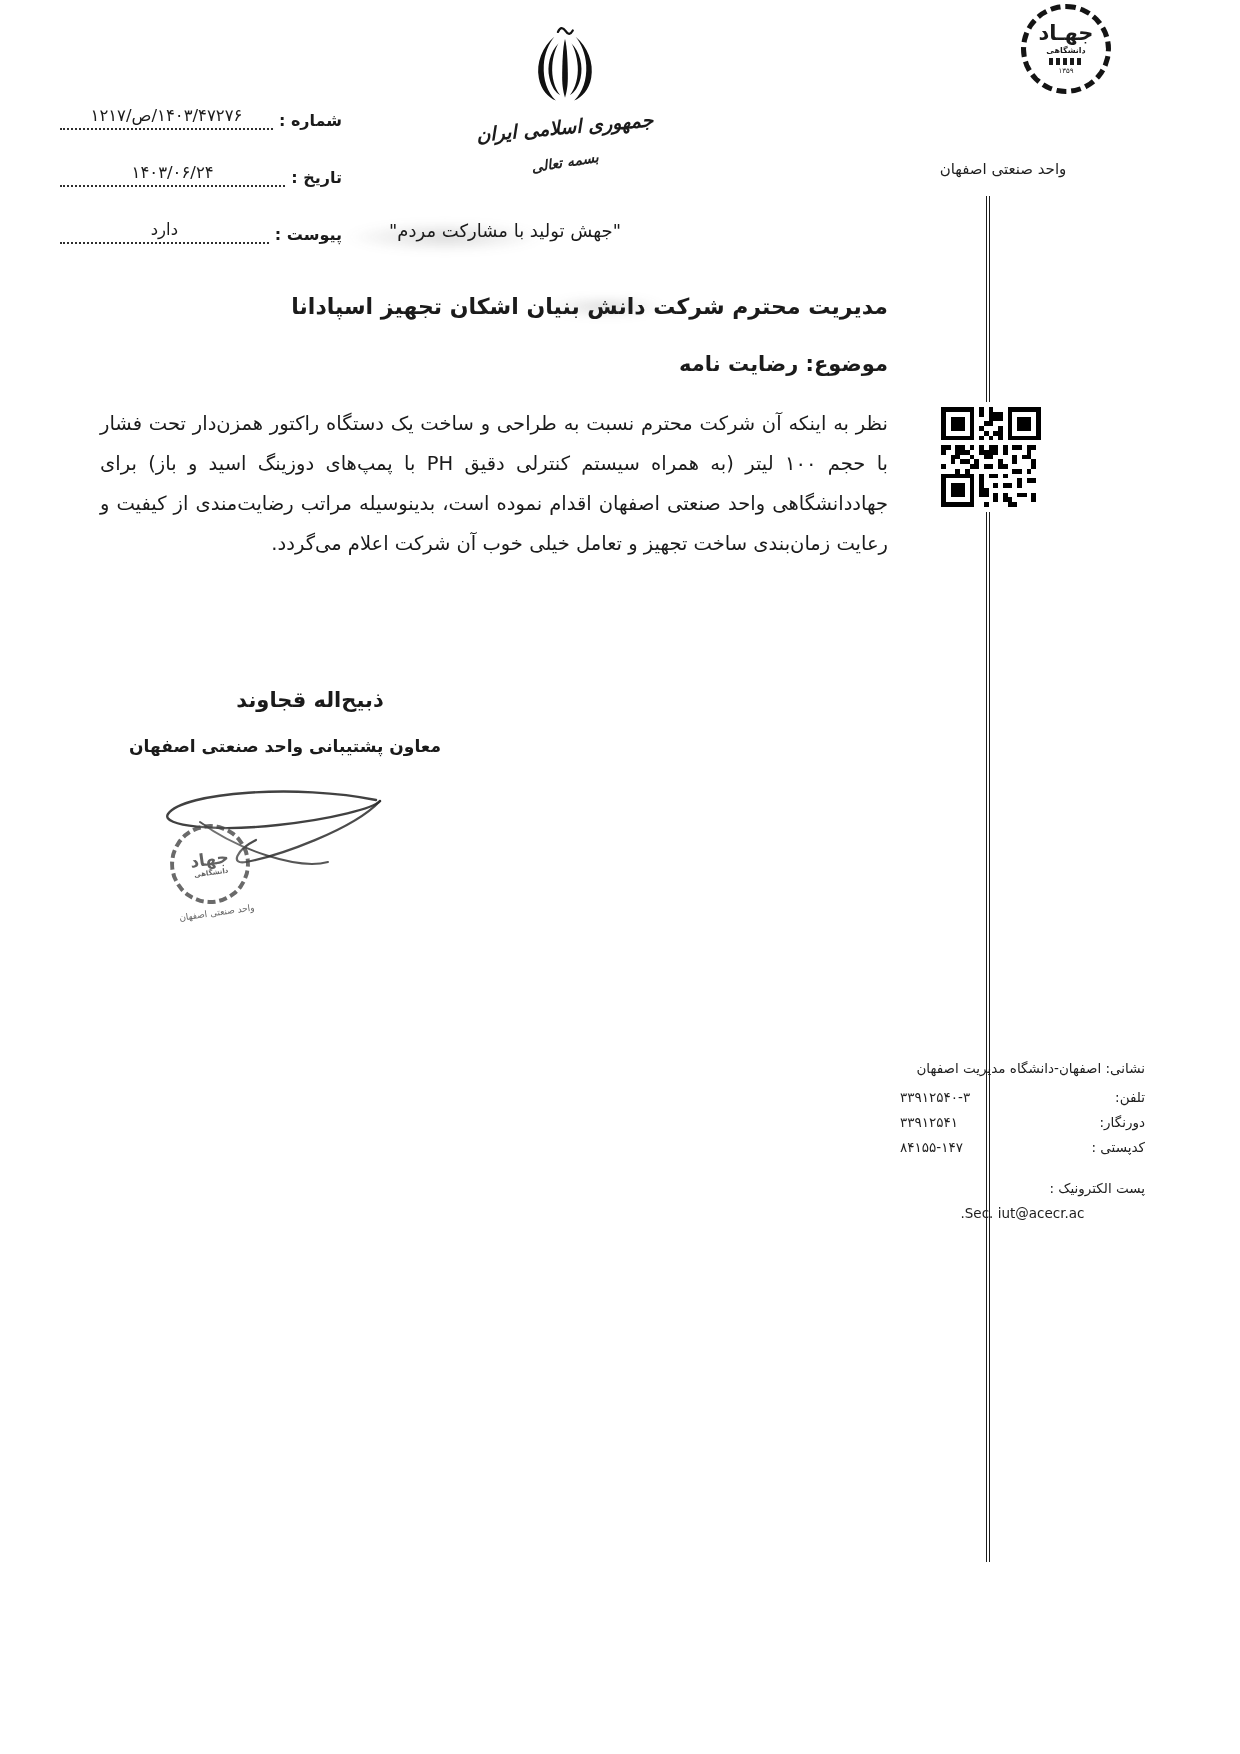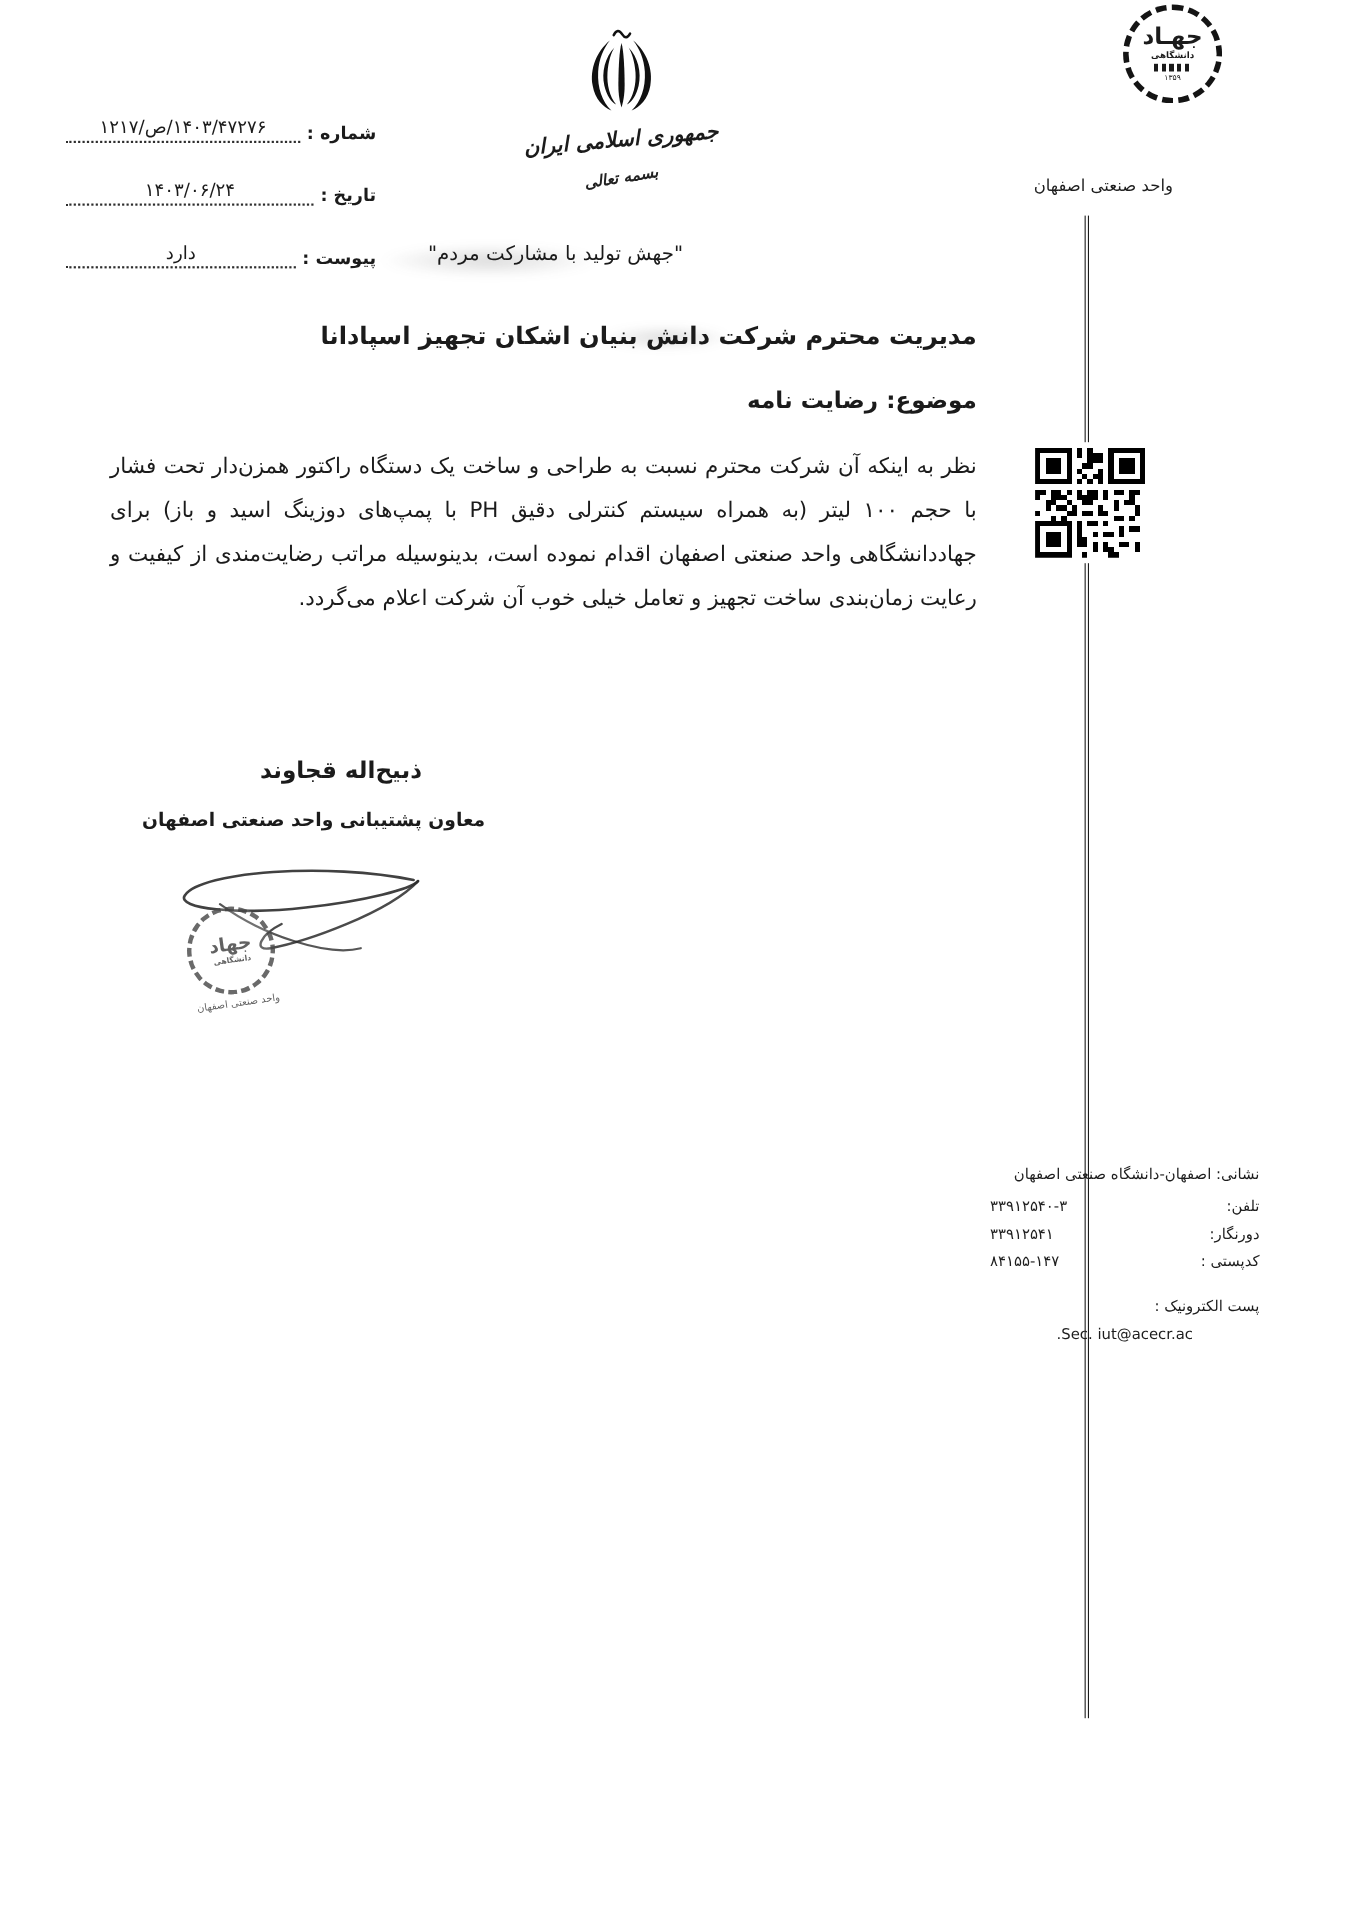--- a/index.html
+++ b/index.html
@@ -150,21 +150,21 @@
 
   <div class="stamp">
     <div class="ring">
       <span class="big">جهاد</span>
       <span class="small">دانشگاهی</span>
     </div>
     <div class="unit">واحد صنعتی اصفهان</div>
   </div>
 
   <div class="footer">
-    <p class="addr">نشانی:  اصفهان-دانشگاه صنعتی اصفهان</p>
+    <p class="addr">نشانی:  اصفهان-دانشگاه مدیریت اصفهان</p>
     <div class="row">
       <span class="lbl">تلفن:</span>
       <span class="val">۳۳۹۱۲۵۴۰-۳</span>
     </div>
     <div class="row">
       <span class="lbl">دورنگار:</span>
       <span class="val">۳۳۹۱۲۵۴۱</span>
     </div>
     <div class="row">
       <span class="lbl">کدپستی :</span>

